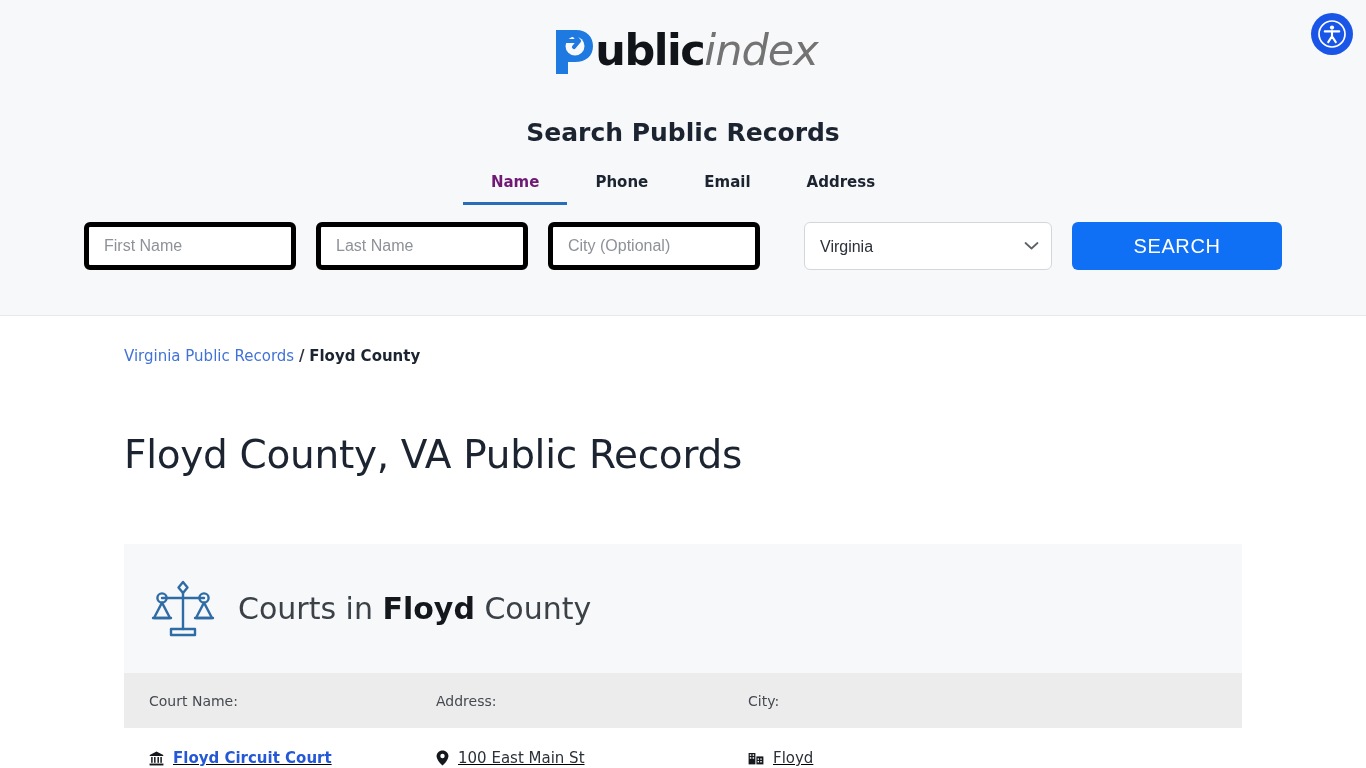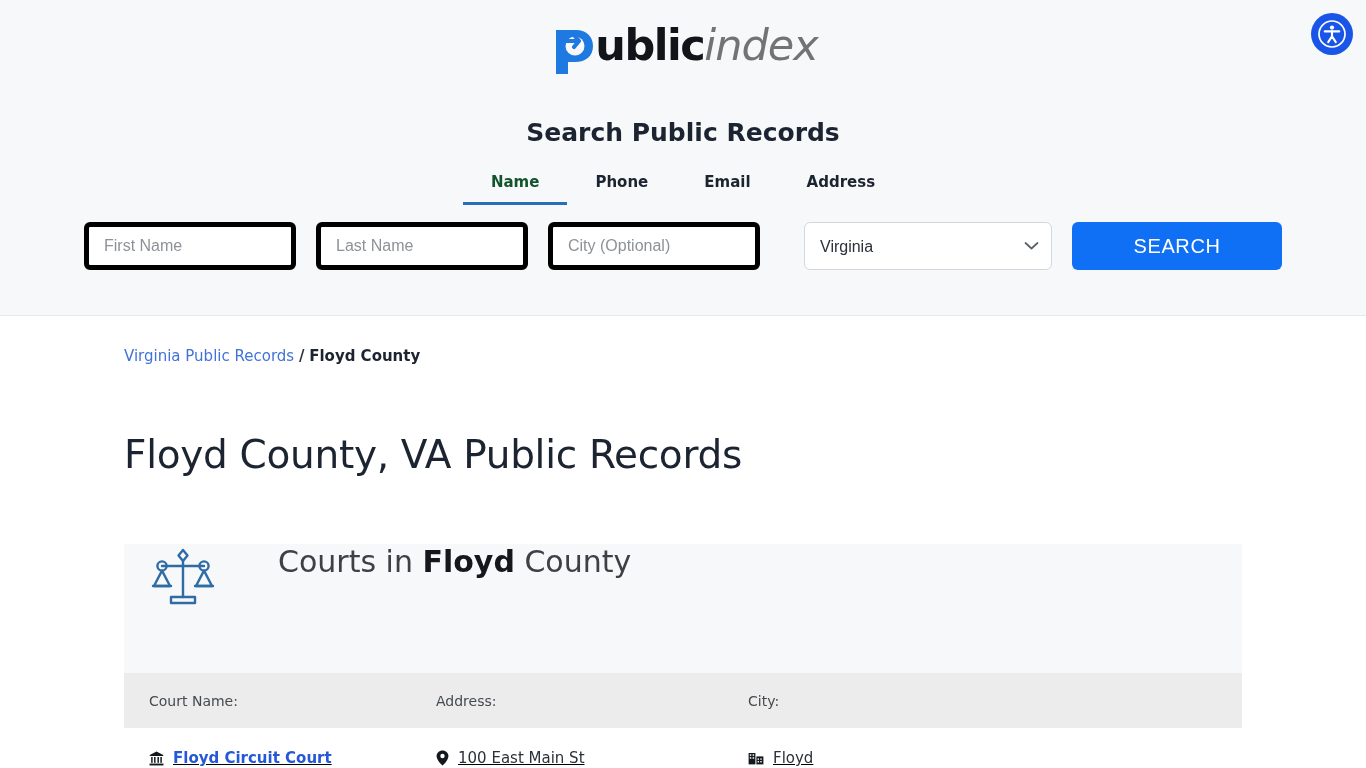--- a/index.html
+++ b/index.html
@@ -25,21 +25,21 @@
     width: 100%; height: 316px;
     background: #f7f8f9;
     border-bottom: 1px solid #e6e8ea;
     position: relative;
   }
   .logo-wrap {
     display: flex; align-items: center; justify-content: center;
     padding-top: 34px; height: 66px;
   }
   .logo {
-    display: flex; align-items: flex-start;
+    display: flex; align-items: center;
     font-size: 44px; line-height: 1;
     letter-spacing: -0.5px;
   }
   .logo-mark { margin-right: 1px; display: block; }
   .logo-public {
     font-weight: bold; color: #111418;
     font-family: "DejaVu Sans", sans-serif;
     font-size: 43px; letter-spacing: -1.5px;
   }
   .logo-index {
@@ -61,21 +61,21 @@
     gap: 0; margin-top: 26px;
   }
   .tab {
     font-size: 15px; font-weight: bold;
     color: #1b2430;
     padding: 0 28px 11px 28px;
     cursor: pointer;
     border-bottom: 3px solid transparent;
     font-family: "DejaVu Sans", sans-serif;
   }
-  .tab.active { color: #14532d; border-bottom-color: #2a6ebb; }
+  .tab.active { color: #701a75; border-bottom-color: #2a6ebb; }
 
   .search-row {
     display: flex; justify-content: center; align-items: center;
     gap: 20px; margin-top: 17px;
   }
   .field {
     width: 212px; height: 48px;
     background: #fff;
     border: 5px solid #000000;
     border-radius: 6px;
@@ -131,22 +131,22 @@
     color: #1b2430; letter-spacing: -0.3px;
     font-family: "DejaVu Sans", sans-serif;
   }
 
   .card {
     position: absolute; left: 124px; top: 228px;
     width: 1118px;
     background: #f7f8f9;
   }
   .card-head {
-    display: flex; 
-    height: 129px; padding-left: 26px; gap: 40px;
+    display: flex; align-items: center;
+    height: 129px; padding-left: 26px;
   }
   .scales-icon { margin-right: 22px; display:block; }
   .card-title {
     font-size: 30px; color: #3c4147;
     font-weight: normal;
     font-family: "DejaVu Sans", sans-serif;
   }
   .card-title b { color: #14181d; font-weight: bold; }
 
   .table-head {

